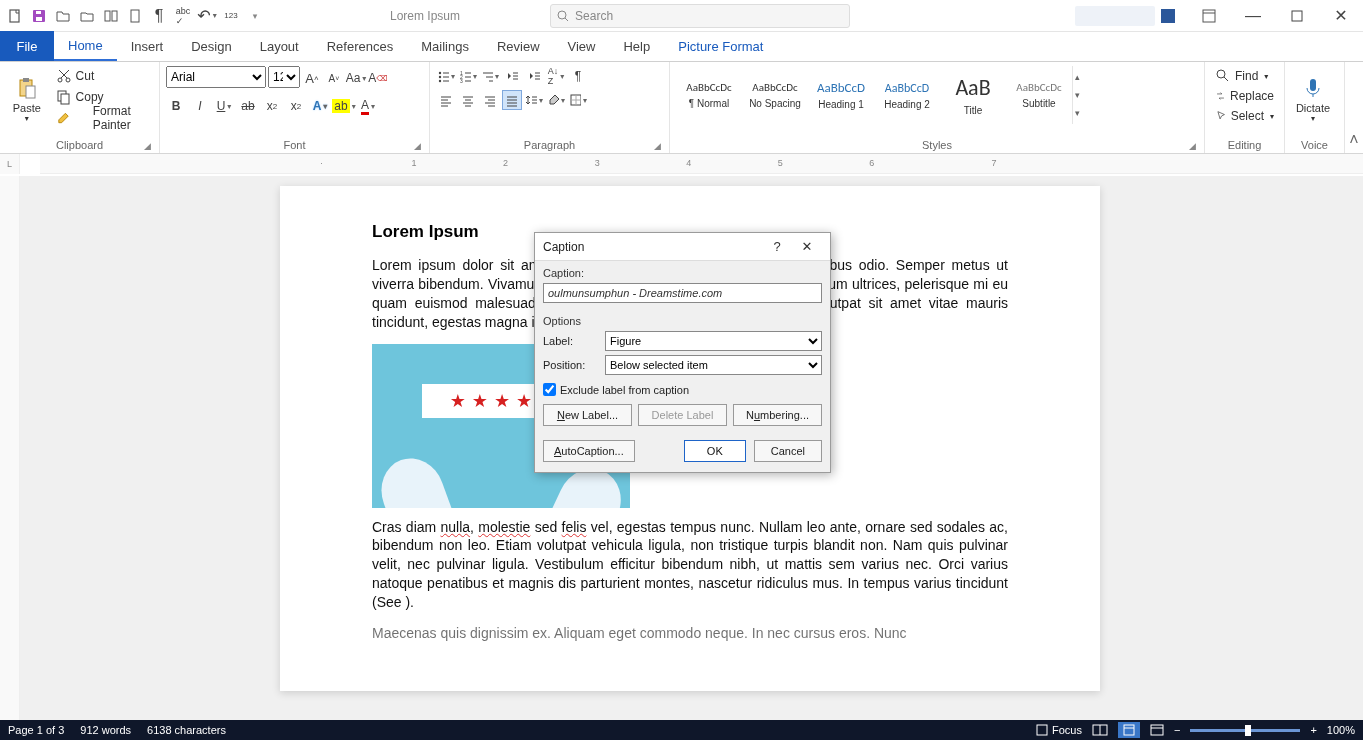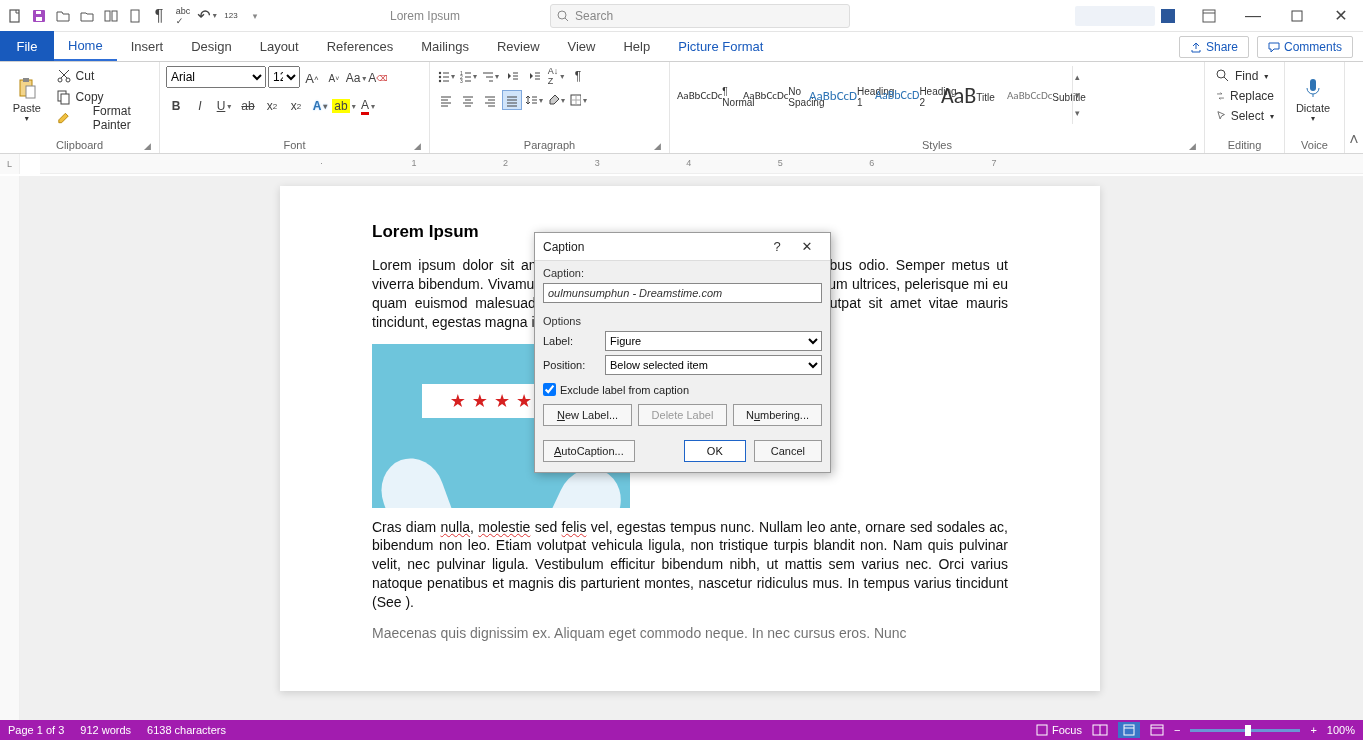--- a/index.html
+++ b/index.html
@@ -35,21 +35,21 @@
   .smrow { display:flex; align-items:center; gap:4px; font-size:12px; color:#333; height:20px; padding:0 4px;}
   .smrow .ic{width:16px;height:16px;}
   .font-row1 { display:flex; gap:2px; align-items:flex-end; margin-bottom:4px;}
   .font-row1 select{ font-size:12px; height:22px; }
   .font-row2 { display:flex; gap:4px; align-items:center;}
   .rbtn { width:20px; height:20px; display:flex; align-items:center; justify-content:center; font-size:12px; color:#444; border:1px solid transparent;}
   .dd::after{content:"▾"; font-size:8px; margin-left:2px; color:#666;}
   .para-col { display:flex; flex-direction:column; gap:4px;}
   .para-row { display:flex; gap:2px;}
   .styles-body { display:flex; align-items:center; gap:0;}
-  .style-item { width:66px; height:58px; border:1px solid transparent; display:flex; flex-direction:row; align-items:center; justify-content:flex-start; font-size:10px; color:#333; }
+  .style-item { width:66px; height:58px; border:1px solid transparent; display:flex; flex-direction:column; align-items:center; justify-content:center; font-size:10px; color:#333; }
   .style-prev { font-family: Calibri, Arial; color:#333; }
   .edit-col { display:flex; flex-direction:column; gap:0px;}
   .collapse-rib { width:18px; display:flex; align-items:flex-end; justify-content:center; color:#666; padding-bottom:4px;}
   
   .ruler-h { height:20px; background:#f9f9f9; border-bottom:1px solid #eee; position:relative; margin-left:20px;}
   .ruler-h .inner { position:absolute; left:280px; right:280px; top:0; bottom:0; }
   .ruler-h .tick { position:absolute; top:4px; font-size:9px; color:#888;}
   
   .doc-wrap { position:absolute; top:176px; bottom:20px; left:0; right:0; background:#f0f0f0; overflow:hidden;}
   .vruler { position:absolute; left:0; top:0; bottom:0; width:20px; background:#f9f9f9; border-right:1px solid #eee;}
@@ -74,21 +74,21 @@
   .dlg-row { display:flex; align-items:center; gap:8px;}
   .dlg-row label{ width:54px; font-size:11px; }
   .dlg-row select{ flex:1; height:20px; border:1px solid #888; font-size:11px; background:#fff;}
   .dlg-check { display:flex; align-items:center; gap:4px; font-size:11px; margin:4px 0;}
   .dlg-btnrow { display:flex; gap:6px; }
   .dlg-btn { height:22px; border:1px solid #999; background:#f7f7f7; font-size:11px; padding:0 10px; display:flex; align-items:center; justify-content:center;}
   .dlg-btn.disabled{ color:#999; }
   .dlg-btn.primary{ border:1.5px solid #1e64c8; background:#fff; color:#111; padding:0 22px;}
   .dlg-footer { display:flex; gap:8px; margin-top:10px; justify-content:flex-start;}
   
-  .status { position:absolute; left:0; right:0; bottom:0; height:20px; background:#a21caf; color:#fff; font-size:11px; display:flex; align-items:center; padding:0 8px; gap:16px;}
+  .status { position:absolute; left:0; right:0; bottom:0; height:20px; background:#0f172a; color:#fff; font-size:11px; display:flex; align-items:center; padding:0 8px; gap:16px;}
   .status .sp{flex:1;}
   .status .vb{ display:flex; align-items:center; gap:10px;}
   .zoom-slider { width:110px; height:3px; background:#6a95d4; position:relative;}
   .zoom-slider .thumb{position:absolute; left:50%; top:-4px; width:6px; height:11px; background:#fff;}
   svg{display:block;}
   .underline{ text-decoration:underline;}
 </style>
 </head>
 <body>
 
@@ -171,34 +171,20 @@
   <div class="tab active">Home</div>
   <div class="tab">Insert</div>
   <div class="tab">Design</div>
   <div class="tab">Layout</div>
   <div class="tab">References</div>
   <div class="tab">Mailings</div>
   <div class="tab">Review</div>
   <div class="tab">View</div>
   <div class="tab">Help</div>
   <div class="tab ctx">Picture Format</div>
-  <div class="tabs-right">
-    <div class="pill">
-      <svg width="12" height="12">
-          <path d="M6 2v6M3 5l3-3 3 3M2 9v2h8V9" fill="none" stroke="#185abd"></path>
-        </svg>
-      <span>Share</span>
-    </div>
-    <div class="pill">
-      <svg width="12" height="12">
-          <path d="M1 2h10v6H6l-3 3V8H1z" fill="none" stroke="#185abd"></path>
-        </svg>
-      <span>Comments</span>
-    </div>
-  </div>
 </div>
 
 <div class="ribbon">
 
   <div class="group" style="width:160px">
     <div class="group-body">
       <div class="bigbtn">
         <svg class="ic" viewBox="0 0 24 24">
             <rect x="5" y="4" width="12" height="16" fill="#f3d58a" stroke="#b8860b"></rect>
             <rect x="8" y="2" width="6" height="4" fill="#888"></rect>

